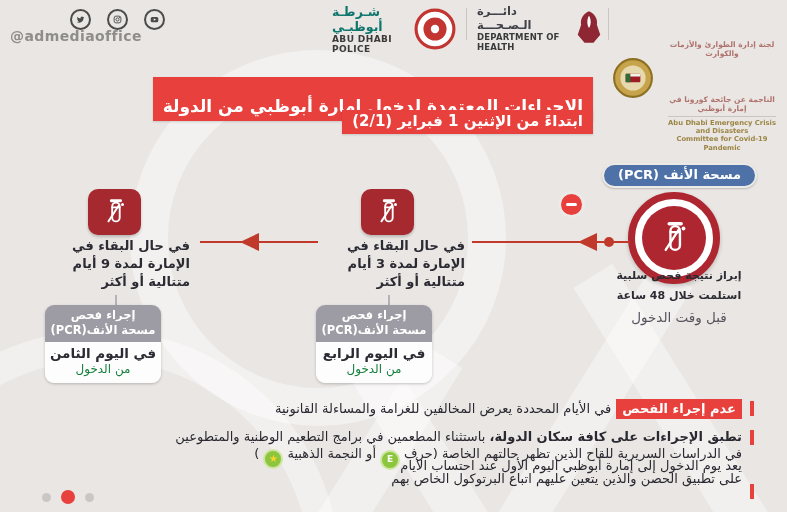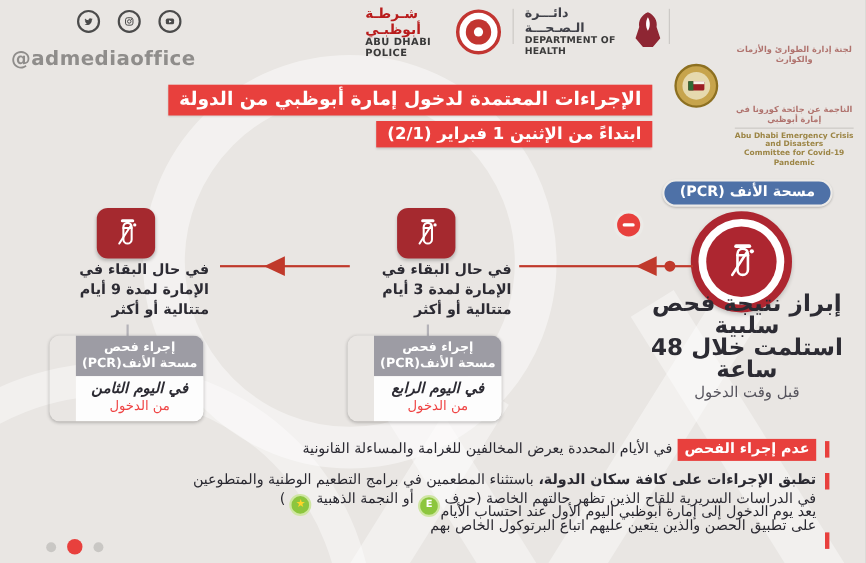--- a/index.html
+++ b/index.html
@@ -17,41 +17,41 @@
   .wm-bar{background:rgba(255,255,255,.4);width:46px;height:340px;}
   .wm-b1{left:330px;top:330px;transform:rotate(32deg);}
   .wm-b2{left:430px;top:330px;transform:rotate(-32deg);}
   .wm-b3{left:560px;top:250px;transform:rotate(32deg);}
   .wm-b4{left:660px;top:250px;transform:rotate(-32deg);}
   
   .social{position:absolute;left:70px;top:9px;display:flex;gap:16px;direction:ltr;}
   .soc{width:17px;height:17px;border:2px solid #4b4b4b;border-radius:50%;
     display:flex;align-items:center;justify-content:center;background:transparent;}
   .soc svg{width:9px;height:9px;display:block;}
-  .handle{position:absolute;left:10px;top:28px;font-size:18px;font-weight:bold;
-    color:#8f8d8b;letter-spacing:.4px;direction:ltr;margin-top:15px;}
+  .handle{position:absolute;left:10px;top:28px;font-size:14px;font-weight:bold;
+    color:#8f8d8b;letter-spacing:.4px;direction:ltr;}
   .logo{position:absolute;top:4px;display:flex;align-items:center;gap:6px;direction:rtl;}
   .logo .txt{text-align:left;direction:ltr;}
   .lg-police{left:332px;width:124px;}
   .lg-doh{left:477px;width:130px;}
   .lg-com{left:612px;width:172px;}
-  .police-ar{color:#b91c1c;font-weight:bold;font-size:12.5px;direction:rtl;text-align:left;}
+  .police-ar{color:#0f766e;font-weight:bold;font-size:12.5px;direction:rtl;text-align:left;}
   .police-en{color:#3a3a3a;font-weight:bold;font-size:9px;letter-spacing:.4px;}
   .doh-ar{color:#3f4048;font-weight:bold;font-size:11.5px;direction:rtl;text-align:left;}
   .doh-en{color:#3a3a3a;font-weight:bold;font-size:8.5px;letter-spacing:.2px;}
   .com-ar{color:#b0736e;font-weight:bold;font-size:7.5px;direction:rtl;text-align:center;line-height:1.25;margin-top:36px;}
   .com-en{color:#9c8545;font-weight:bold;font-size:6.8px;text-align:center;line-height:1.25;direction:ltr;}
   .com-sep{height:1px;background:#c9c6c2;margin:2px 8px;}
   .emblem svg{display:block;}
   .vdiv{position:absolute;top:8px;width:1px;height:32px;background:#c9c6c2;}
   .vd1{left:466px;} .vd2{left:608px;}
   
   .title-box{position:absolute;right:194px;background:#e8403d;color:#fff;
     font-weight:bold;display:inline-block;box-shadow:0 1px 2px rgba(0,0,0,.15);}
-  .t1{top:77px;font-size:17px;padding:3px 10px 5px;}
+  .t1{top:77px;font-size:17px;padding:19px 10px 5px;}
   .t2{top:110px;font-size:15px;padding:2px 10px 4px;}
   
   .pcr{position:absolute;right:30px;top:163px;background:#4e71a7;color:#fff;
     border:2px solid #eceae7;border-radius:14px;font-weight:bold;font-size:13px;
     padding:2px 14px 4px;box-shadow:0 1px 2px rgba(0,0,0,.2);}
   
   .big-circle{position:absolute;left:628px;top:192px;width:92px;height:92px;
     border-radius:50%;background:#fff;border:7px solid #ad2630;box-sizing:border-box;
     display:flex;align-items:center;justify-content:center;box-shadow:0 2px 4px rgba(0,0,0,.2);}
   .big-circle .core{width:64px;height:64px;border-radius:50%;background:#ad2630;
@@ -71,30 +71,30 @@
     border-bottom:9px solid transparent;border-right:19px solid #c0392b;}
   .ar-left{left:240px;} .ar-right{left:578px;}
   .dot{position:absolute;left:604px;top:237px;width:10px;height:10px;border-radius:50%;background:#c0392b;}
   .dash{position:absolute;top:295px;width:0;height:12px;border-right:2px dashed #b4b2b8;}
   .dash-mid{left:388px;} .dash-left{left:115px;}
   
   .cond{position:absolute;top:237px;text-align:right;font-weight:bold;
     font-size:13px;line-height:18px;color:#2c2b33;}
   .cond-mid{left:315px;width:150px;} .cond-left{left:40px;width:150px;}
   .entry-cap{position:absolute;left:578px;top:266px;width:202px;text-align:center;}
-  .entry-cap .b{font-weight:bold;font-size:21px;line-height:20px;color:#2c2b33;}
+  .entry-cap .b{font-weight:bold;font-size:11px;line-height:20px;color:#2c2b33;}
   .entry-cap .r{font-size:13.5px;line-height:20px;color:#55535c;margin-top:1px;}
   .pill{position:absolute;top:305px;width:116px;border-radius:9px;overflow:hidden;
-    box-shadow:0 1px 3px rgba(0,0,0,.22);text-align:center;padding-left:24px;}
+    box-shadow:0 1px 3px rgba(0,0,0,.22);text-align:center;}
   .pill-mid{left:316px;} .pill-left{left:45px;}
   .pill .gray{background:#9d9ca4;color:#fff;font-weight:bold;font-size:11.5px;
     line-height:15px;padding:3px 4px 4px;}
   .pill .white{background:#fdfdfd;padding:3px 4px 6px;}
-  .pill .w-b{font-weight:bold;font-size:13.5px;color:#2c2b33;line-height:17px;font-style:italic;}
-  .pill .w-r{font-size:12px;color:#ef4444;line-height:15px;}
+  .pill .w-b{font-weight:bold;font-size:13.5px;color:#2c2b33;line-height:17px;}
+  .pill .w-r{font-size:12px;color:#15803d;line-height:15px;}
   
   .note{position:absolute;right:45px;text-align:right;font-size:13px;color:#2a2931;line-height:17px;}
   .nbar{position:absolute;right:33px;width:4px;height:15px;background:#e8403d;}
   .nb1{top:401px;} .nb2{top:430px;} .nb3{top:484px;}
   .n1{top:399px;} .n2{top:428px;width:710px;} .n3{top:457px;}
   .hl{background:#e8403d;color:#fff;font-weight:bold;padding:1px 6px 2px;margin-left:5px;
     display:inline-block;}
   .nb{font-weight:bold;}
   .gbadge{display:inline-flex;width:16px;height:16px;border-radius:50%;background:#8cc63e;
     border:2px solid #cfe6a2;align-items:center;justify-content:center;

